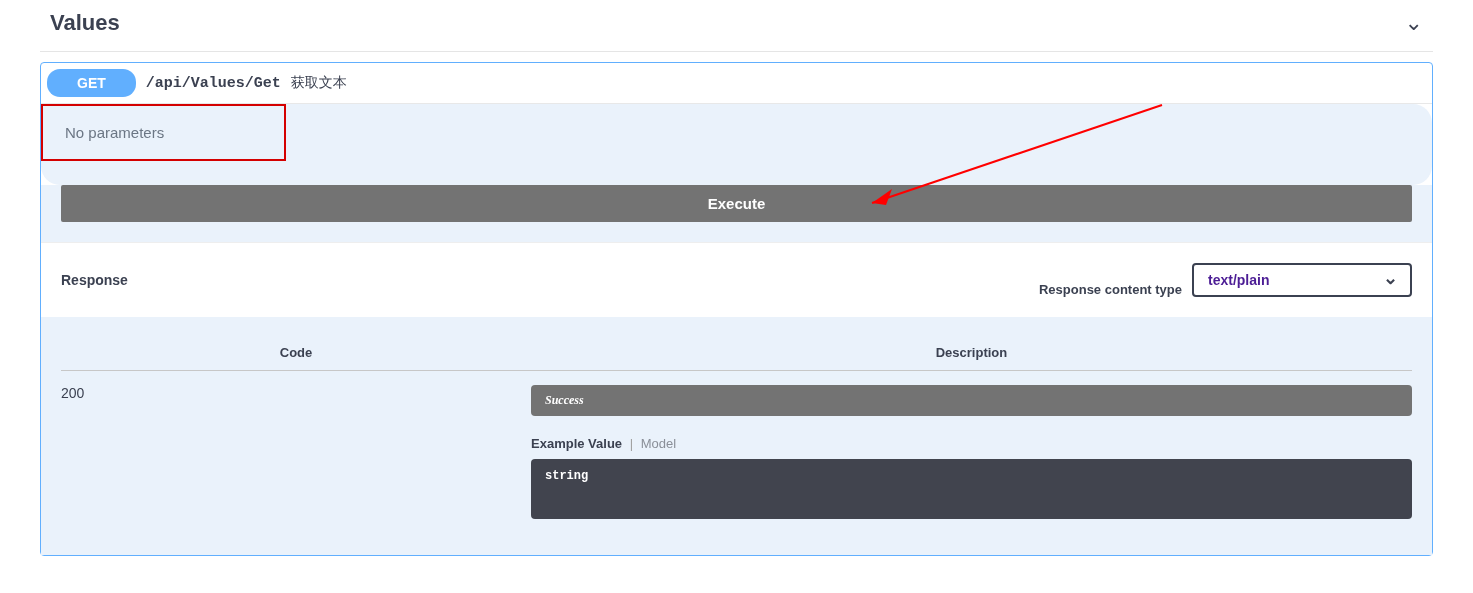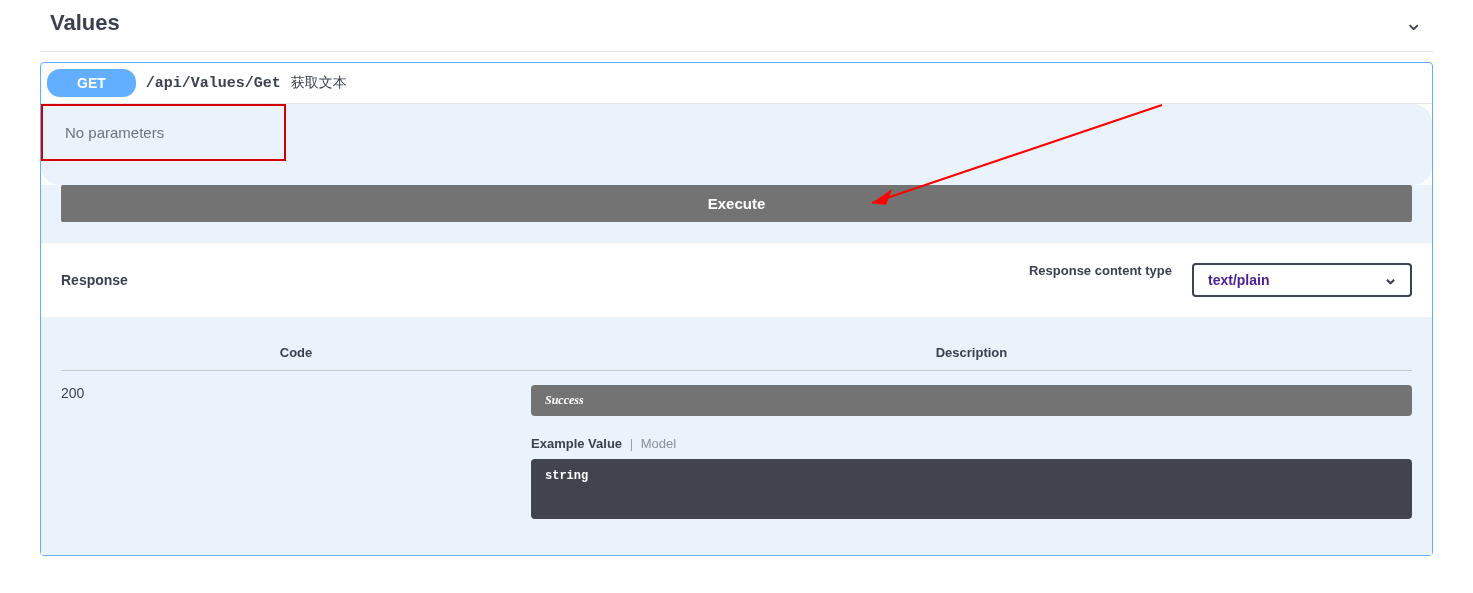--- a/index.html
+++ b/index.html
@@ -130,22 +130,22 @@
     .responses-header {
       display: flex;
       justify-content: space-between;
       align-items: center;
       padding: 20px 20px;
       background: #fff;
       border-top: 1px solid #eee;
     }
     .resp-type-wrap {
       display: flex;
-      align-items: flex-start;
-      gap: 20px;
+      align-items: flex-end;
+      gap: 10px;
     }
     .resp-type-label {
       font-size: 13px;
       font-weight: 700;
       color: #3b4151;
     }
     .resp-select {
       border: 2px solid #3b4151;
       border-radius: 4px;
       padding: 7px 40px 7px 14px;

